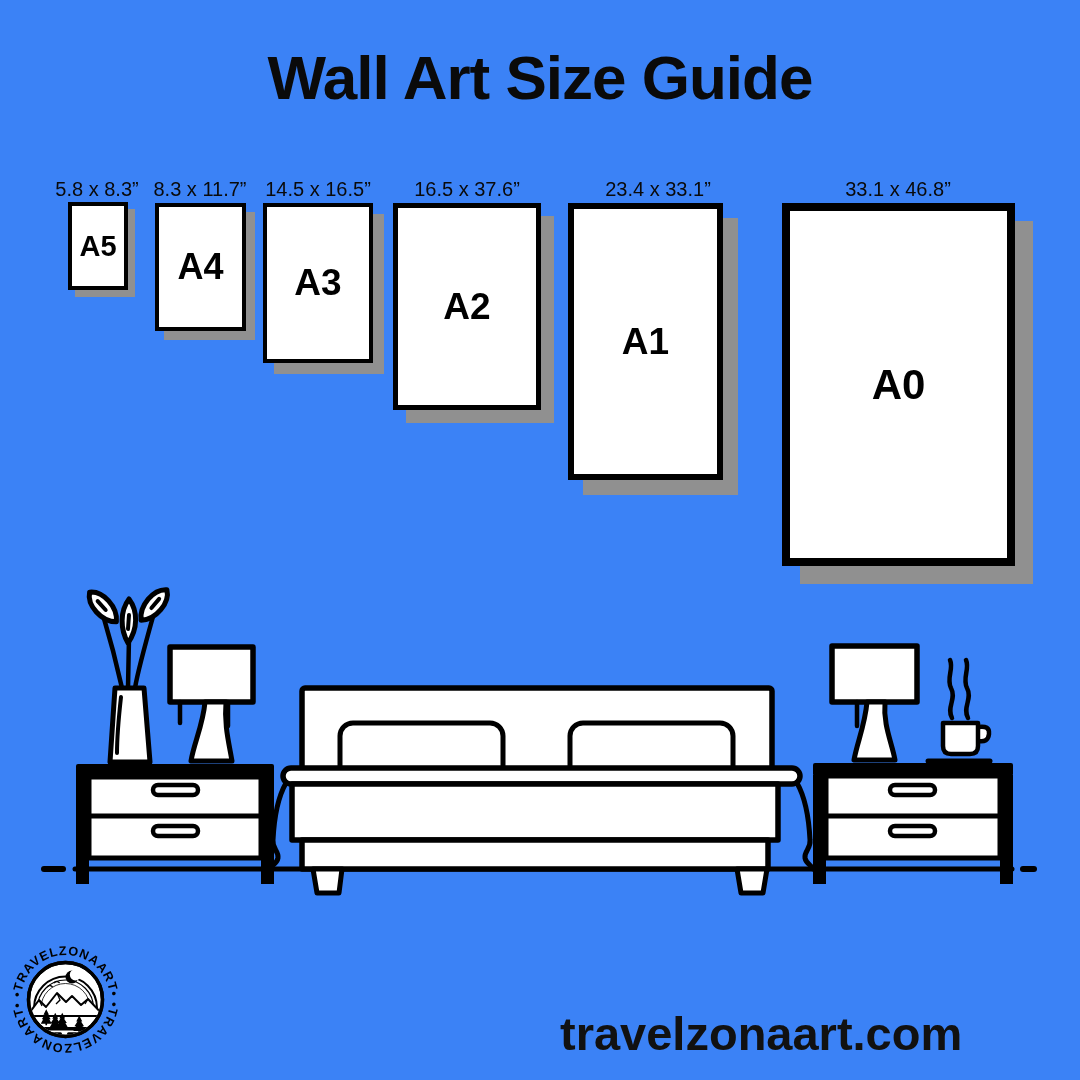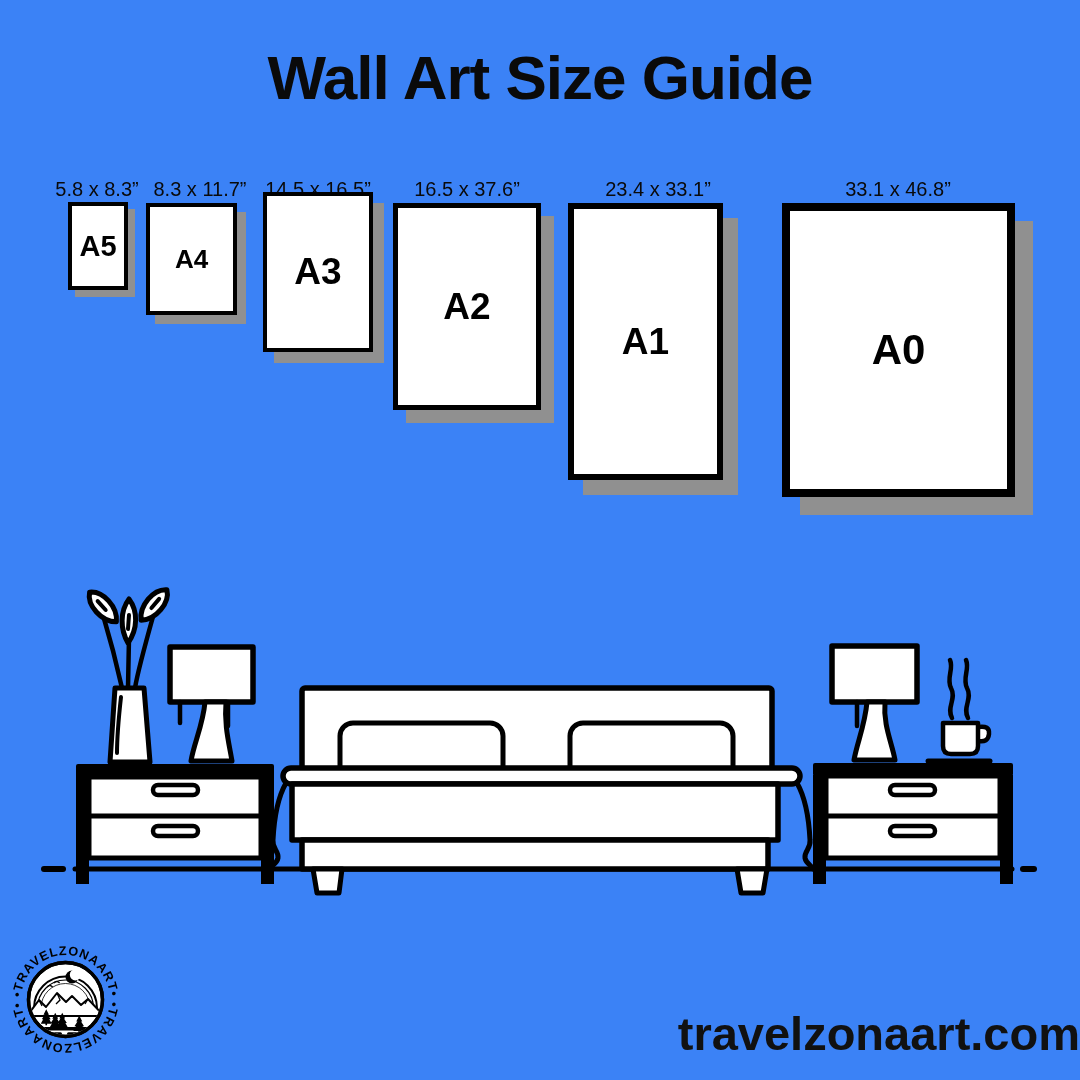--- a/index.html
+++ b/index.html
@@ -14,30 +14,30 @@
   .dim{
     position:absolute;top:178px;transform:translateX(-50%);
     font-size:20px;font-weight:400;white-space:nowrap;color:#0a0a0a;
   }
   .d-a5{left:97px}.d-a4{left:200px}.d-a3{left:318px}.d-a2{left:467px}.d-a1{left:658px}.d-a0{left:898px}
   .box{
     position:absolute;box-sizing:border-box;background:#fff;border:4px solid #000;
     display:flex;align-items:center;justify-content:center;font-weight:700;color:#000;
   }
   .b-a5{left:68px;top:202px;width:60px;height:88px;box-shadow:7px 7px 0 0 #909090;font-size:29px}
-  .b-a4{left:146px;top:203px;width:91px;height:112px;box-shadow:9px 9px 0 0 #909090;font-size:26px}
-  .b-a3{left:263px;top:192px;width:110px;height:160px;box-shadow:11px 11px 0 0 #909090;font-size:37px}
+  .b-a4{left:155px;top:203px;width:91px;height:128px;box-shadow:9px 9px 0 0 #909090;font-size:36px}
+  .b-a3{left:263px;top:203px;width:110px;height:160px;box-shadow:11px 11px 0 0 #909090;font-size:37px}
   .b-a2{left:393px;top:203px;width:148px;height:207px;border-width:5px;box-shadow:13px 13px 0 0 #909090;font-size:37px}
   .b-a1{left:568px;top:203px;width:155px;height:277px;border-width:6px;box-shadow:15px 15px 0 0 #909090;font-size:37px}
-  .b-a0{left:782px;top:203px;width:233px;height:294px;border-width:8px;box-shadow:18px 18px 0 0 #909090;font-size:42px}
+  .b-a0{left:782px;top:203px;width:233px;height:363px;border-width:8px;box-shadow:18px 18px 0 0 #909090;font-size:42px}
   .scene{position:absolute;left:40px;top:585px;width:1000px;height:325px;}
   .badge{position:absolute;left:8px;top:942px;width:115px;height:115px;}
   .badge text{font-family:"Liberation Sans", sans-serif;}
   .website{
-    position:absolute;top:1006px;left:560px;width:520px;text-align:right;
+    position:absolute;top:1006px;left:560px;width:520px;text-align:left;
     font-size:47px;font-weight:700;letter-spacing:0;color:#111;
   }
 </style>
 </head>
 <body>
 
 <div class="canvas">
 
   <div class="title">Wall Art Size Guide</div>
 

